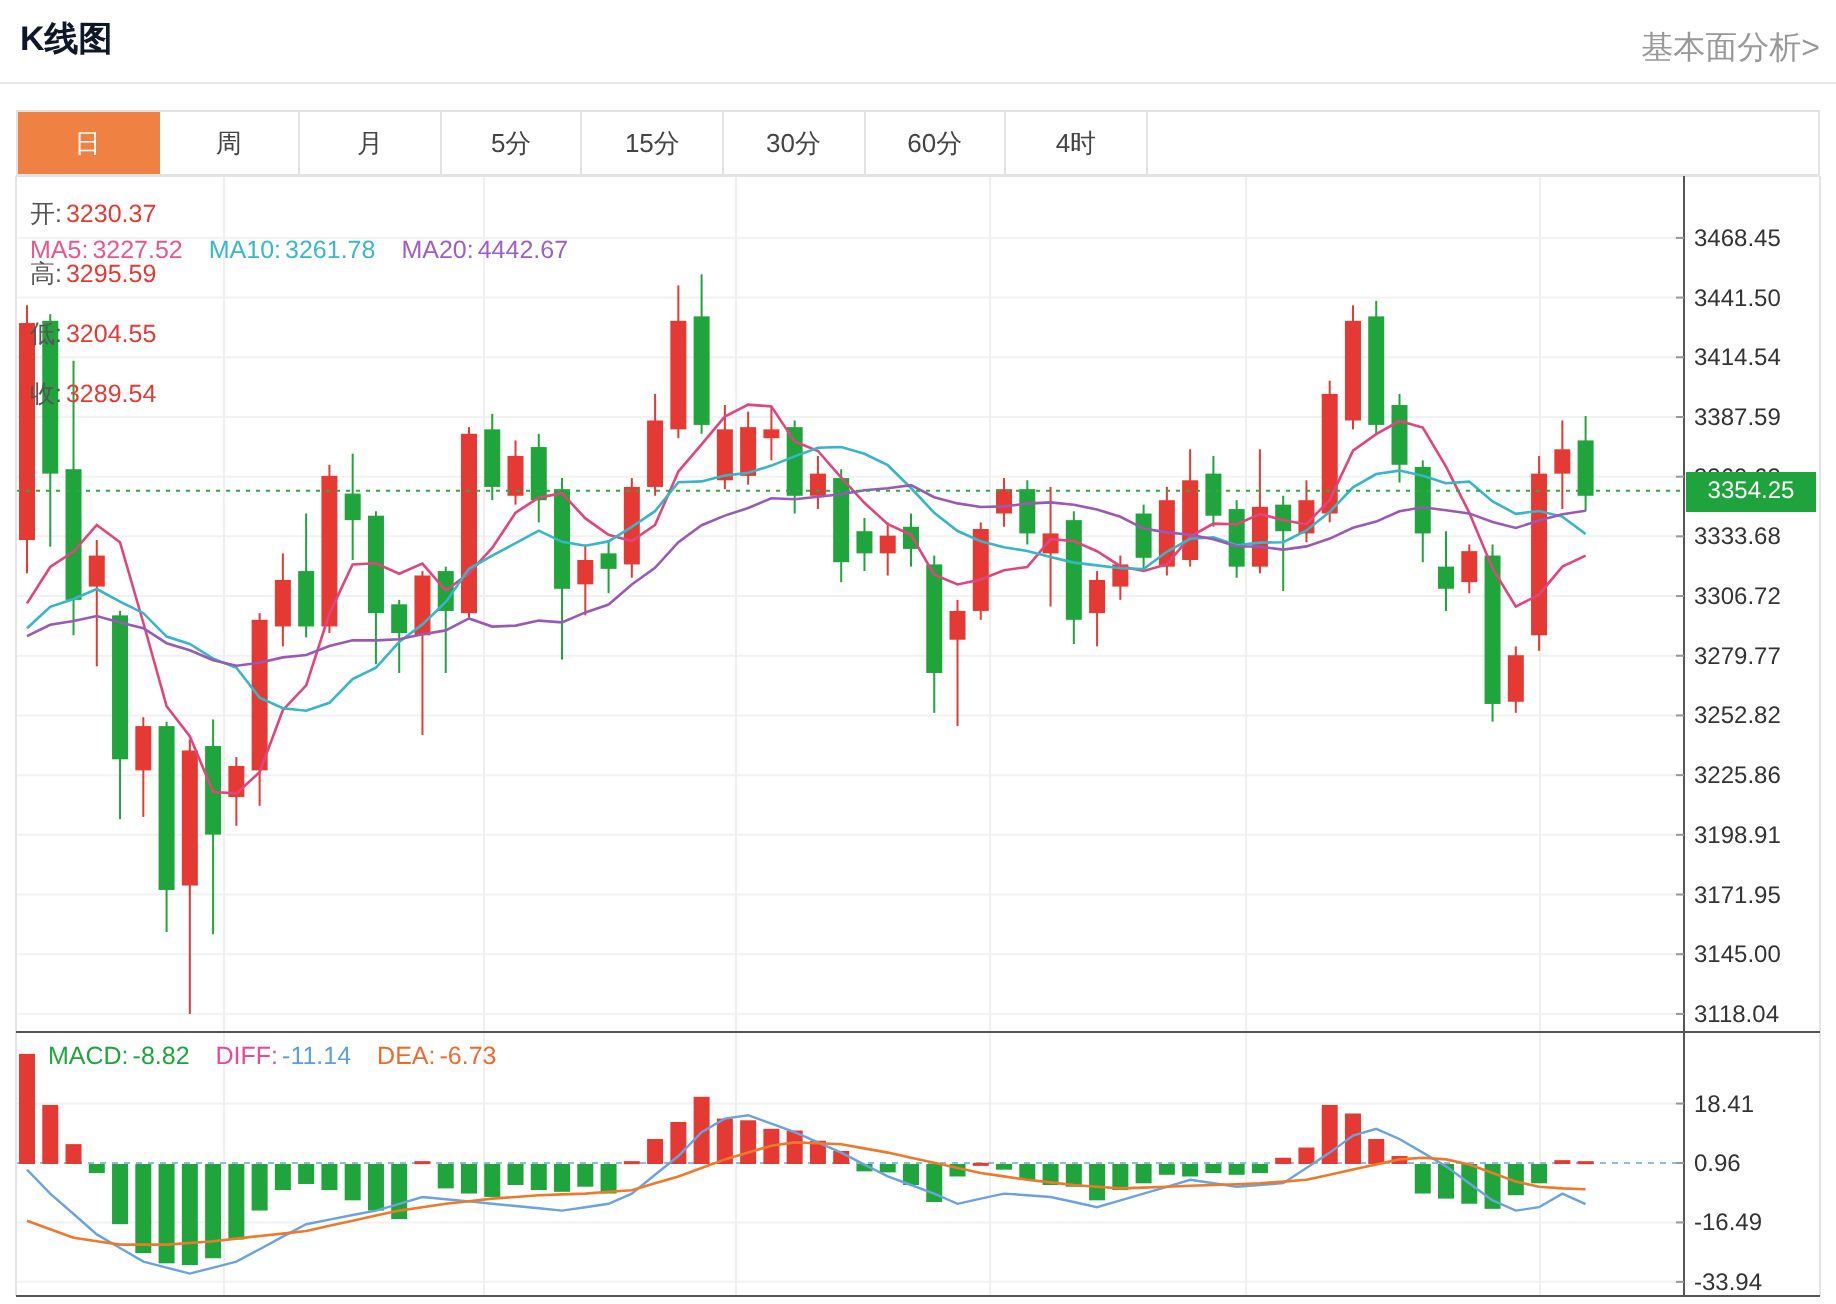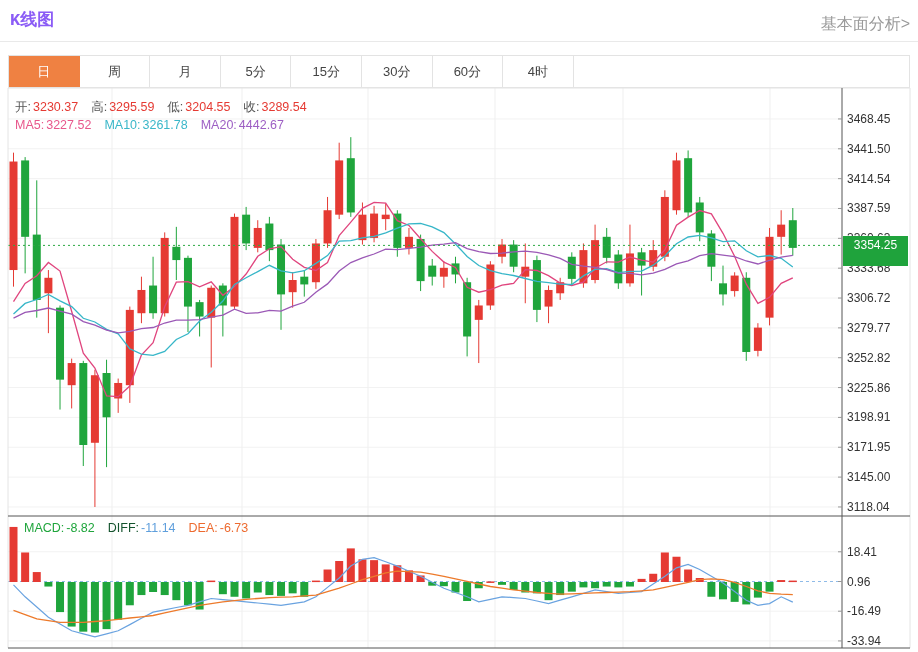--- a/index.html
+++ b/index.html
@@ -1,30 +1,30 @@
 <!DOCTYPE html>
 <html><head>
 <meta charset="utf-8">
 <style>
   html,body{margin:0;padding:0;background:#fff;}
   #app{position:relative;width:918px;height:652px;background:#fff;overflow:hidden;
        font-family:"Liberation Sans","DejaVu Sans",sans-serif;}
-  .page-title{position:absolute;left:10px;top:8px;font-size:17px;font-weight:700;color:#8b5cf6;font-family:Liberation Mono, monospace;}
+  .page-title{position:absolute;left:10px;top:8px;font-size:17px;font-weight:700;color:#0f172a;}
   .fa-link{position:absolute;right:8px;top:14px;font-size:16px;color:#999;text-decoration:none;cursor:pointer;}
   .hr{position:absolute;left:0;top:41px;width:918px;height:1px;background:#e9e9e9;}
   .tabs{position:absolute;left:8px;top:55px;width:902px;height:33px;display:flex;
         border:1px solid #e3e3e3;box-sizing:border-box;}
   .tab{width:70.6px;height:100%;line-height:31px;text-align:center;font-size:13px;color:#444;
        border-right:1px solid #e3e3e3;box-sizing:border-box;cursor:pointer;background:#fff;}
   .tab.active{background:#ef8142;color:#fff;border-color:#ef8142;}
   .tab-rest{flex:1;}
   svg{position:absolute;left:0;top:0;}
   .legend-row{position:absolute;display:flex;gap:13px;font-size:12.5px;white-space:nowrap;}
   .legend-row .lk{margin-right:2px;}
-  .badge{position:absolute;left:843px;width:65px;height:30px;background:#1fa33c;color:#fff;
+  .badge{position:absolute;left:843px;width:65px;height:20px;background:#1fa33c;color:#fff;
          font-size:12px;line-height:19px;text-align:center;z-index:5;}
 </style>
 </head>
 <body>
 
 <div id="app">
   <div class="page-title">K线图</div>
   <a class="fa-link">基本面分析&gt;</a>
   <div class="hr"></div>
 
@@ -313,31 +313,31 @@
       <line x1="838" y1="551.78265" x2="842" y2="551.78265" stroke="#999" stroke-width="1"></line>
       <text x="847" y="555.78265" font-size="12" fill="#333" font-family="&quot;Liberation Sans&quot;,&quot;DejaVu Sans&quot;,sans-serif">18.41</text>
       <line x1="838" y1="581.5" x2="842" y2="581.5" stroke="#999" stroke-width="1"></line>
       <text x="847" y="585.5" font-size="12" fill="#333" font-family="&quot;Liberation Sans&quot;,&quot;DejaVu Sans&quot;,sans-serif">0.96</text>
       <line x1="838" y1="611.21735" x2="842" y2="611.21735" stroke="#999" stroke-width="1"></line>
       <text x="847" y="615.21735" font-size="12" fill="#333" font-family="&quot;Liberation Sans&quot;,&quot;DejaVu Sans&quot;,sans-serif">-16.49</text>
       <line x1="838" y1="640.9347" x2="842" y2="640.9347" stroke="#999" stroke-width="1"></line>
       <text x="847" y="644.9347" font-size="12" fill="#333" font-family="&quot;Liberation Sans&quot;,&quot;DejaVu Sans&quot;,sans-serif">-33.94</text>
     </svg>
 
-  <div class="legend-row" id="ohlc-legend" style="left:15px;top:99px;">
+  <div class="legend-row" id="ohlc-legend" style="left:15px;top:99px;flex-direction:column;">
       <span><span class="lk" style="color: rgb(85, 85, 85);">开:</span><span class="lv" style="color: rgb(229, 58, 51);">3230.37</span></span>
       <span><span class="lk" style="color: rgb(85, 85, 85);">高:</span><span class="lv" style="color: rgb(229, 58, 51);">3295.59</span></span>
       <span><span class="lk" style="color: rgb(85, 85, 85);">低:</span><span class="lv" style="color: rgb(229, 58, 51); text-align: center;">3204.55</span></span>
       <span><span class="lk" style="color: rgb(85, 85, 85);">收:</span><span class="lv" style="color: rgb(229, 58, 51);">3289.54</span></span>
     </div>
   <div class="legend-row" id="ma-legend" style="left:15px;top:118px;">
       <span><span class="lk" style="color: rgb(232, 87, 140);">MA5:</span><span class="lv" style="color: rgb(232, 87, 140);">3227.52</span></span>
       <span><span class="lk" style="color: rgb(58, 183, 201);">MA10:</span><span class="lv" style="color: rgb(58, 183, 201);">3261.78</span></span>
       <span><span class="lk" style="color: rgb(157, 95, 196);">MA20:</span><span class="lv" style="color: rgb(157, 95, 196);">4442.67</span></span>
     </div>
   <div class="legend-row" id="macd-legend" style="left:24px;top:521px;">
       <span><span class="lk" style="color: rgb(31, 165, 60);">MACD:</span><span class="lv" style="color: rgb(31, 165, 60);">-8.82</span></span>
-      <span><span class="lk" style="color: #14532d; text-align: right;">DIFF:</span><span class="lv" style="color: rgb(95, 159, 220);">-11.14</span></span>
+      <span><span class="lk" style="color: #ec4899; text-align: right;">DIFF:</span><span class="lv" style="color: rgb(95, 159, 220);">-11.14</span></span>
       <span><span class="lk" style="color: rgb(237, 106, 47); margin-top: 18px;">DEA:</span><span class="lv" style="color: rgb(237, 106, 47);">-6.73</span></span>
     </div>
 
   <div class="badge" id="price-badge" style="top: 235.9px;">3354.25</div>
 </div>
 
 </body></html>

